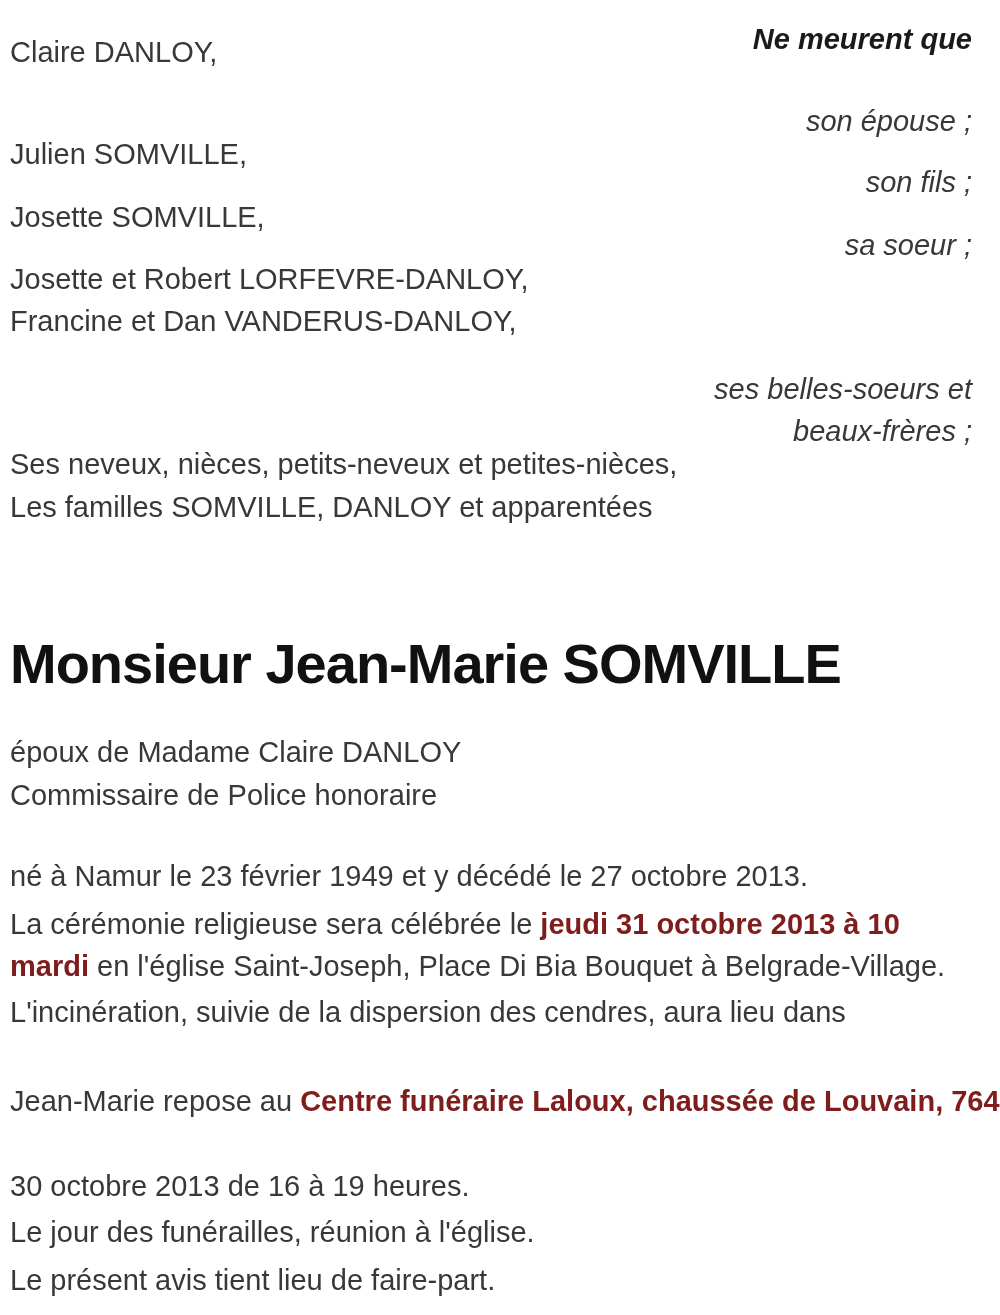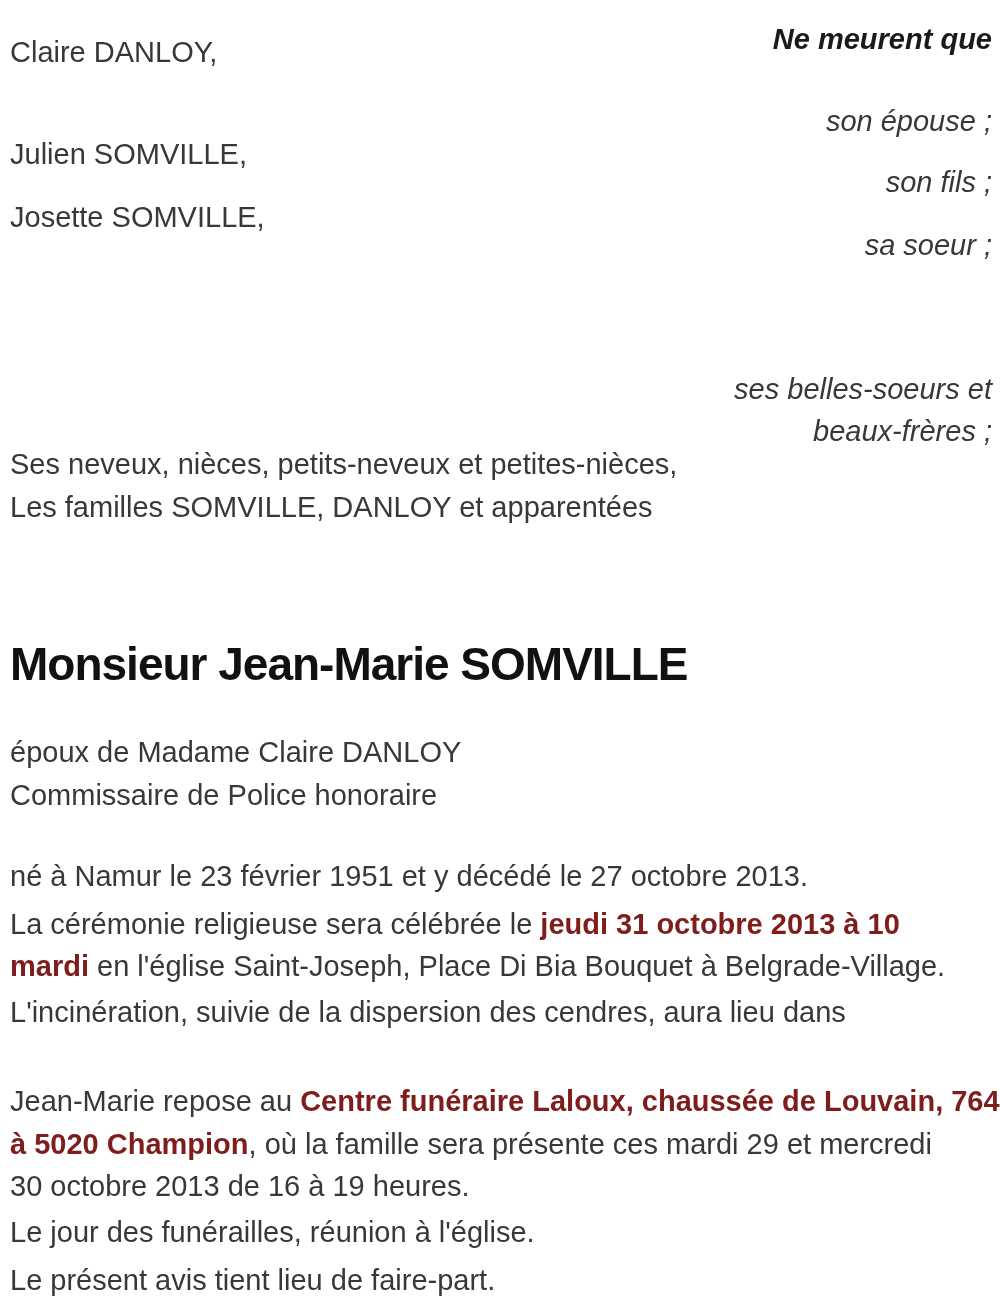--- a/index.html
+++ b/index.html
@@ -18,37 +18,37 @@
     overflow: hidden;
   }
   .line {
     position: absolute;
     left: 10px;
     line-height: 36px;
     white-space: nowrap;
   }
   .line.right {
     left: auto;
-    right: 8px;
+    right: 28px;
     text-align: right;
   }
   .italic {
     font-style: italic;
   }
   .bold-italic {
     font-style: italic;
     font-weight: bold;
     color: #1a1a1a;
   }
   .b {
     font-weight: bold;
     color: #7f1d1d;
   }
   .heading {
-    font-size: 46px;
+    font-size: 56px;
     font-weight: bold;
     letter-spacing: -1px;
     color: #111111;
     line-height: 52px;
   }
 </style>
 </head>
 <body>
 
 <div class="page">
@@ -57,39 +57,40 @@
 
   <div class="line" style="top:34px">Claire DANLOY,</div>
   <div class="line right italic" style="top:103px">son épouse ;</div>
 
   <div class="line" style="top:136px">Julien SOMVILLE,</div>
   <div class="line right italic" style="top:164px">son fils ;</div>
 
   <div class="line" style="top:199px">Josette SOMVILLE,</div>
   <div class="line right italic" style="top:227px">sa soeur ;</div>
 
+  <div class="line" style="top:261px">Josette et Robert LORFEVRE-DANLOY,</div>
+  <div class="line" style="top:303px">Francine et Dan VANDERUS-DANLOY,</div>
   <div class="line right italic" style="top:371px">ses belles-soeurs et</div>
   <div class="line right italic" style="top:413px">beaux-frères ;</div>
 
   <div class="line" style="top:446px">Ses neveux, nièces, petits-neveux et petites-nièces,</div>
   <div class="line" style="top:489px">Les familles SOMVILLE, DANLOY et apparentées</div>
 
 
   <div class="line heading" style="top:638px">Monsieur Jean-Marie SOMVILLE</div>
 
   <div class="line" style="top:734px">époux de Madame Claire DANLOY</div>
   <div class="line" style="top:777px">Commissaire de Police honoraire</div>
 
-  <div class="line" style="top:858px">né à Namur le 23 février 1951 et y décédé le 27 octobre 2013.</div>
+  <div class="line" style="top:858px">né à Namur le 23 février 1949 et y décédé le 27 octobre 2013.</div>
 
   <div class="line" style="top:906px"><span>La cérémonie religieuse sera célébrée le </span><span class="b">jeudi 31 octobre 2013 à 10</span></div>
   <div class="line" style="top:948px"><span class="b">mardi</span><span> en l'église Saint-Joseph, Place Di Bia Bouquet à Belgrade-Village.</span></div>
 
   <div class="line" style="top:994px">L'incinération, suivie de la dispersion des cendres, aura lieu dans</div>
 
   <div class="line" style="top:1083px"><span>Jean-Marie repose au </span><span class="b">Centre funéraire Laloux, chaussée de Louvain, 764</span></div>
-  <div class="line" style="top:1126px"><span class="b">à 5020 Champion</span><span>, où la famille sera présente ces mardi 29 et mercredi</span></div>
   <div class="line" style="top:1168px">30 octobre 2013 de 16 à 19 heures.</div>
 
   <div class="line" style="top:1214px">Le jour des funérailles, réunion à l'église.</div>
   <div class="line" style="top:1262px">Le présent avis tient lieu de faire-part.</div>
 
 </div>
 
 </body></html>

